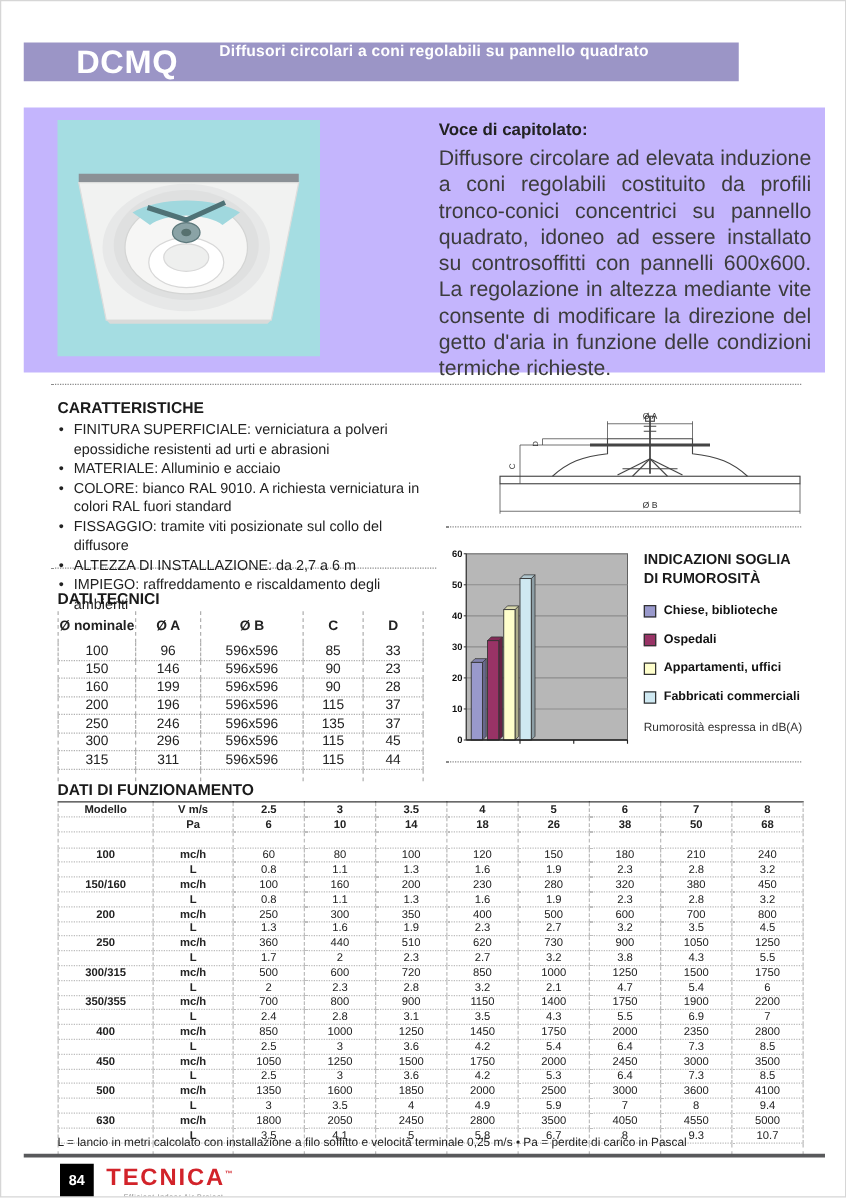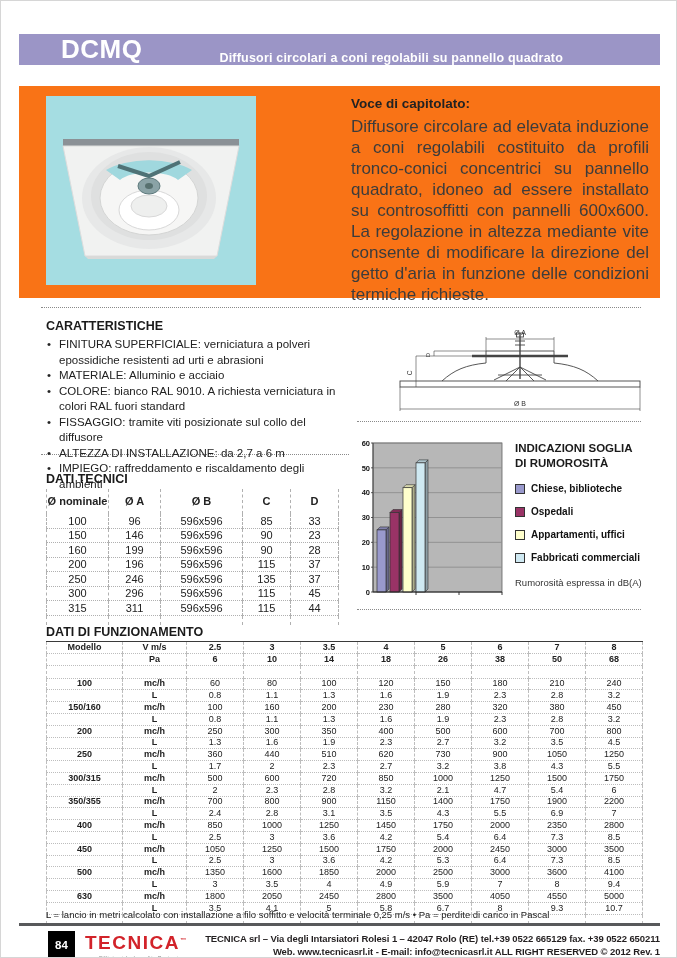--- a/index.html
+++ b/index.html
@@ -1,27 +1,27 @@
 <!DOCTYPE html>
 <html><head>
 <meta charset="utf-8">
 <style>
   html,body{margin:0;padding:0;background:#e8e8e8;}
   .page{position:relative;width:677px;height:958px;margin:0 auto;background:#ffffff;
         border:1px solid #d6d6d6;box-sizing:border-box;overflow:hidden;
         font-family:"Liberation Sans","DejaVu Sans",sans-serif;color:#1a1a1a;}
 
   
-  .header-band{position:absolute;left:18px;top:33px;width:641px;height:31px;
-               background:#9b95c6;display:flex;align-items:flex-end;gap:44px;}
+  .header-band{position:absolute;left:18px;top:33px;width:572px;height:31px;
+               background:#9b95c6;display:flex;align-items:flex-start;}
   .header-code{font-size:26px;font-weight:bold;color:#ffffff;margin-left:42px;letter-spacing:.5px;}
   .header-sub{font-size:12.5px;font-weight:bold;color:#ffffff;margin-left:33px;letter-spacing:.2px;}
 
   
-  .gray-band{position:absolute;left:18px;top:85px;width:641px;height:212px;background:#f97316;}
+  .gray-band{position:absolute;left:18px;top:85px;width:641px;height:212px;background:#c4b5fd;}
   .photo{position:absolute;left:27px;top:10px;width:210px;height:189px;background:#a5dde2;overflow:hidden;}
   .capitolato{position:absolute;left:332px;top:10px;width:298px;}
   .capitolato h3{margin:0 0 5px 0;font-size:13.5px;font-weight:bold;color:#222;}
   .capitolato p{margin:0;font-size:17px;line-height:21px;color:#3c3c3c;text-align:justify;}
 
   .sep{position:absolute;height:0;border-top:1.5px dotted #8a8a8a;}
   #sep1{left:40px;top:306px;width:600px;}
   #sep2{left:356px;top:420px;width:284px;}
   #sep3{left:40px;top:453px;width:308px;}
   #sep4{left:356px;top:608px;width:284px;}
@@ -608,19 +608,15 @@
   </table>
   <div class="footnote">L = lancio in metri calcolato con installazione a filo soffitto e velocità terminale 0,25 m/s • Pa = perdite di carico in Pascal</div>
 
   <div class="footer-divider"></div>
   <div class="footer">
     <div class="page-num">84</div>
     <div class="logo-wrap">
       <div class="logo"><span>TECNICA</span><sup>™</sup></div>
       <div class="tagline">Efficient Indoor Air Project</div>
     </div>
-    <div class="footer-address">
-      <div>TECNICA srl – Via degli Intarsiatori Rolesi 1 – 42047 Rolo (RE) tel.+39 0522 665129 fax. +39 0522 650211</div>
-      <div>Web. www.tecnicasrl.it  - E-mail: info@tecnicasrl.it   ALL RIGHT RESERVED © 2012  Rev. 1</div>
-    </div>
   </div>
 
 </div>
 
 </body></html>

